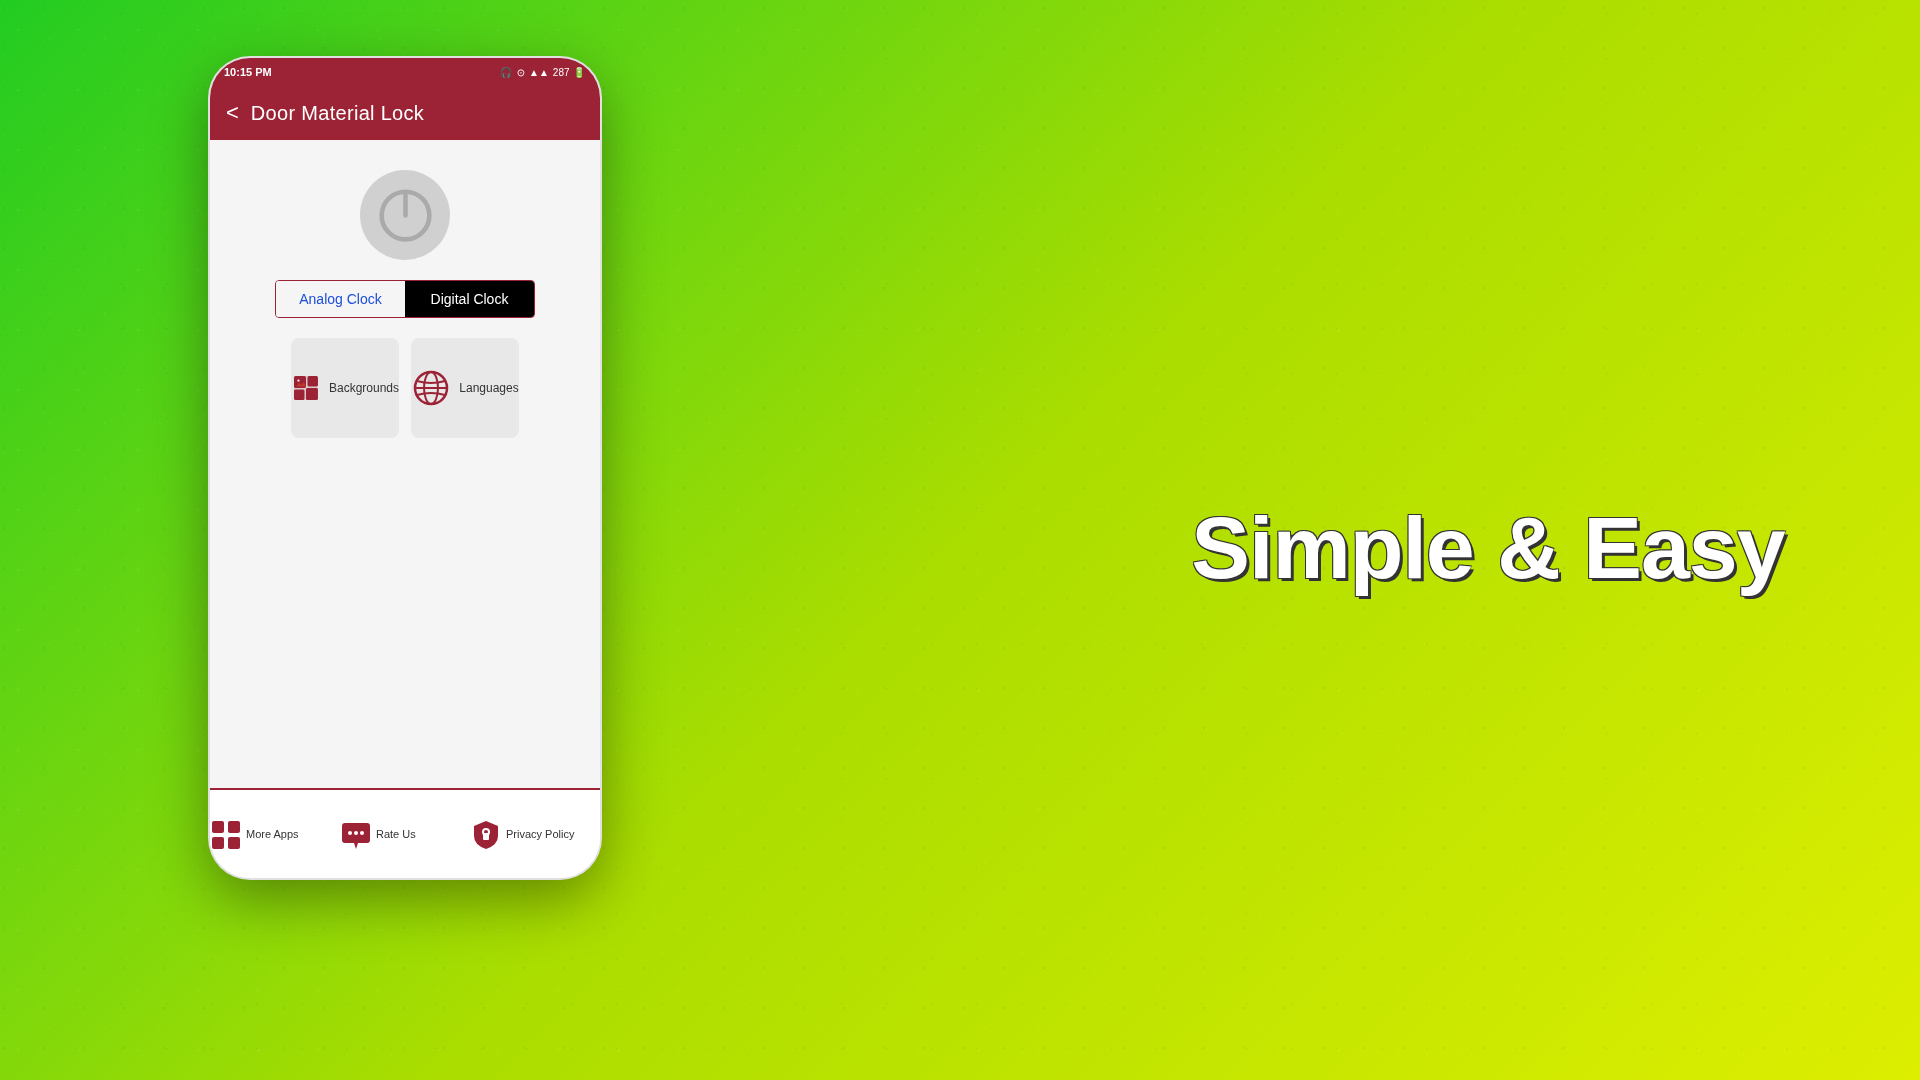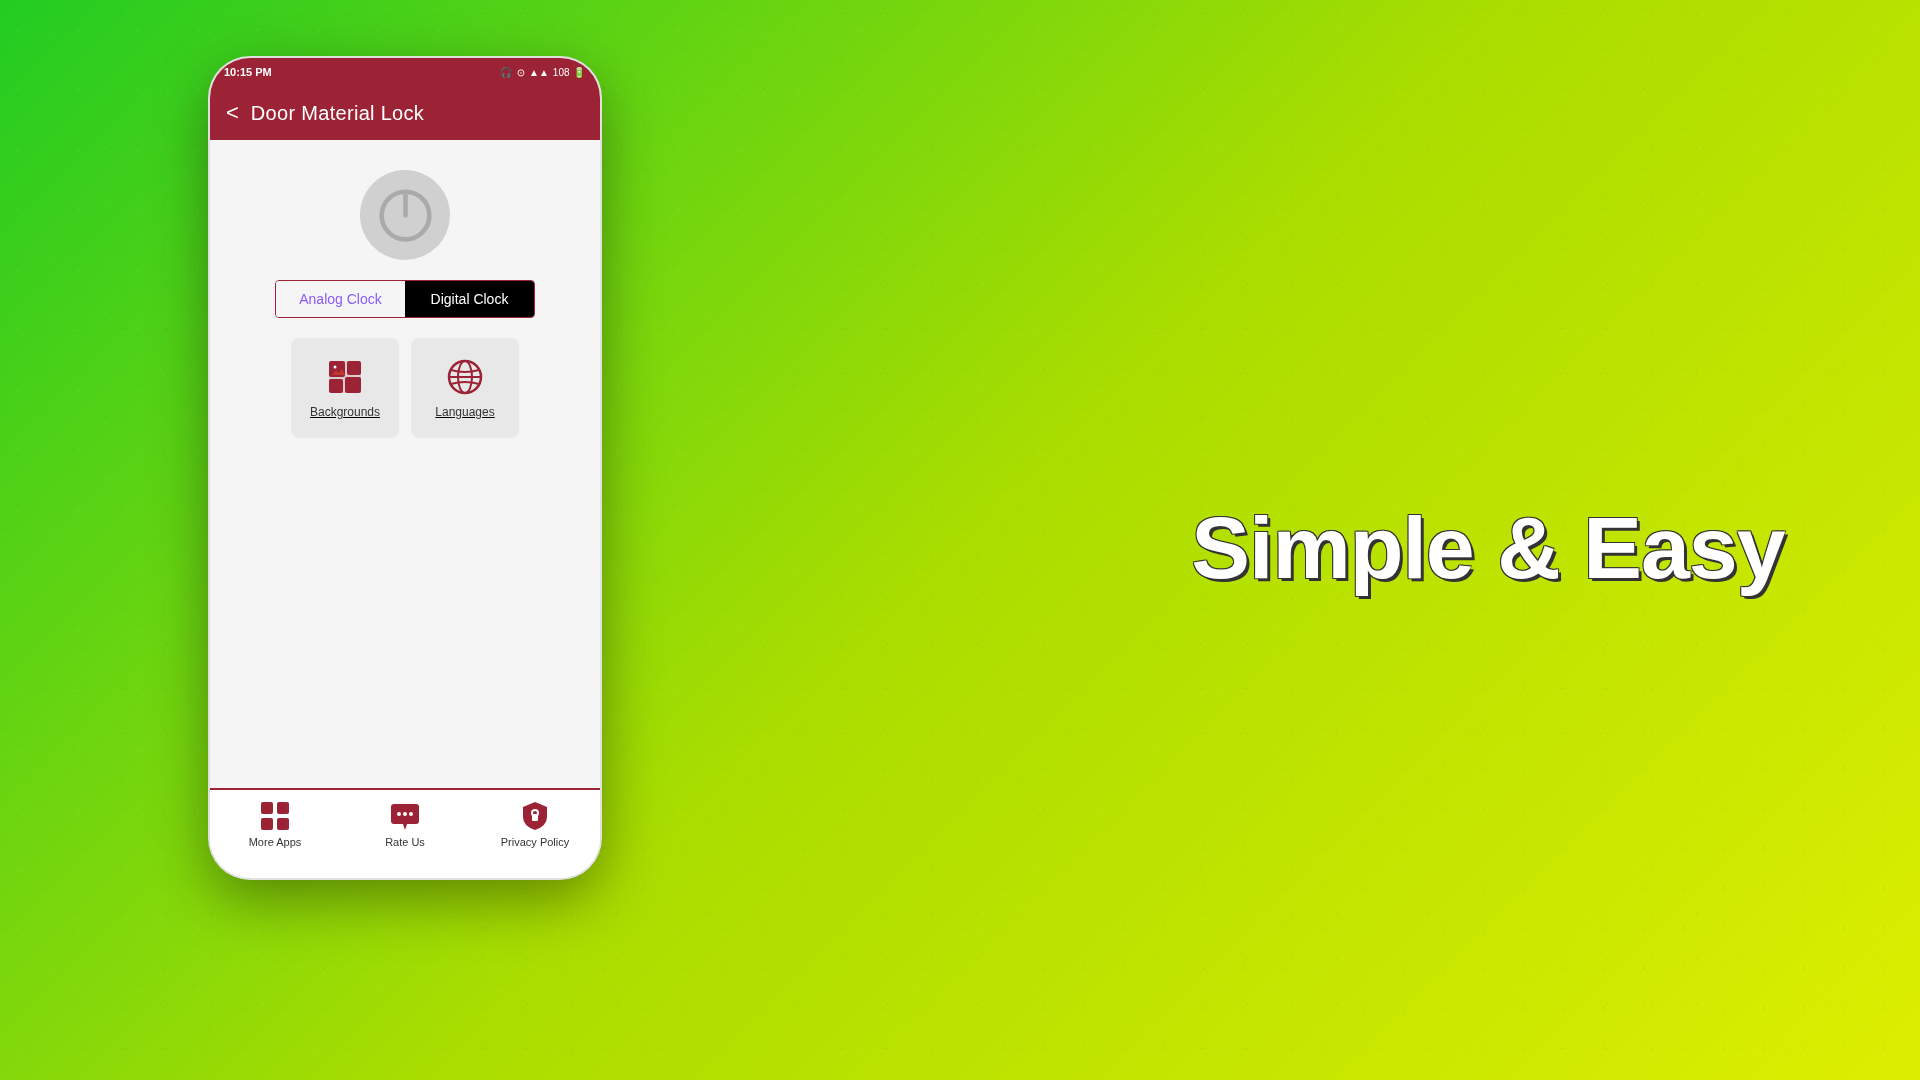--- a/index.html
+++ b/index.html
@@ -151,21 +151,21 @@
       flex: 1;
       padding: 10px 16px;
       text-align: center;
       font-size: 14px;
       font-weight: 500;
       cursor: pointer;
     }
 
     .clock-option.inactive {
       background: #f5f5f5;
-      color: #8b5cf6;
+      color: #1d4ed8;
     }
 
     .clock-option.active {
       background: #000000;
       color: white;
     }
 
     
     .menu-grid {
       display: flex;
@@ -173,26 +173,25 @@
       width: 100%;
       justify-content: center;
     }
 
     .menu-item {
       background: #e8e8e8;
       border-radius: 8px;
       width: 108px;
       height: 100px;
       display: flex;
-      flex-direction: column;
+      flex-direction: row;
       align-items: center;
       justify-content: center;
       gap: 8px;
       cursor: pointer;
-      text-decoration: underline;
     }
 
     .menu-icon {
       width: 40px;
       height: 40px;
       display: flex;
       align-items: center;
       justify-content: center;
     }
 
@@ -213,21 +212,21 @@
       background: white;
       border-top: 2px solid #9b2335;
       display: flex;
       justify-content: space-around;
       padding: 10px 0 8px;
       height: 90px;
     }
 
     .nav-item {
       display: flex;
-      flex-direction: column;
+      flex-direction: row;
       align-items: center;
       gap: 4px;
       cursor: pointer;
       flex: 1;
     }
 
     .nav-icon {
       width: 32px;
       height: 32px;
       display: flex;
@@ -312,21 +311,21 @@
 
     <div class="phone-frame">
       <div class="phone-screen">
 
         <div class="status-bar">
           <span class="status-time">10:15 PM</span>
           <div class="status-icons">
             <span>🎧</span>
             <span>⊙</span>
             <span>▲▲</span>
-            <span>108</span>
+            <span>287</span>
             <span>🔋</span>
           </div>
         </div>
 
         <div class="app-header">
           <span class="back-arrow">&lt;</span>
           <span class="app-title">Door Material Lock</span>
         </div>
 
         <div class="app-body">

